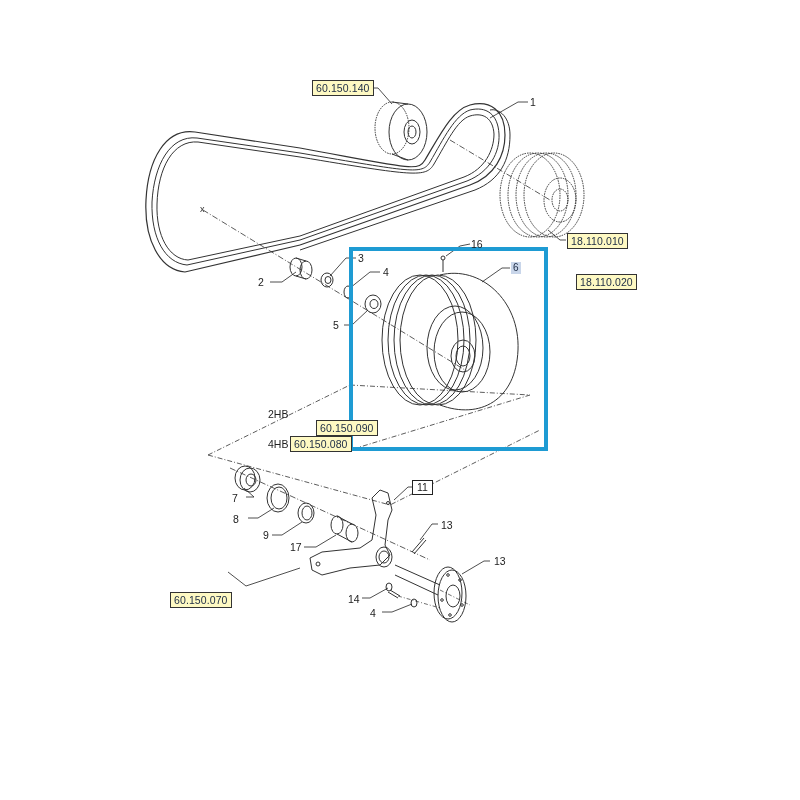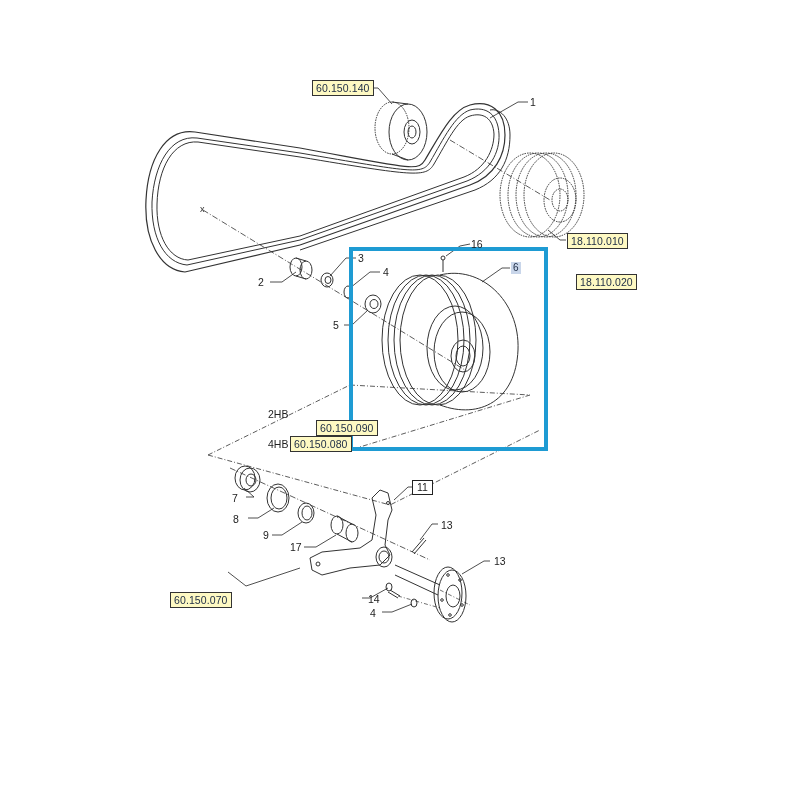--- a/index.html
+++ b/index.html
@@ -213,15 +213,15 @@
 <span class="callout" style="left:383px; top:266px;">4</span>
 <span class="callout" style="left:333px; top:319px;">5</span>
 <span class="callout-hl" style="left:511px; top:262px;">6</span>
 <span class="callout" style="left:232px; top:492px;">7</span>
 <span class="callout" style="left:233px; top:513px;">8</span>
 <span class="callout" style="left:263px; top:529px;">9</span>
 <span class="callout" style="left:290px; top:541px;">17</span>
 <span class="callout-boxed" style="left:412px; top:480px;">11</span>
 <span class="callout" style="left:441px; top:519px;">13</span>
 <span class="callout" style="left:494px; top:555px;">13</span>
-<span class="callout" style="left:348px; top:593px;margin-left:20px;">14</span>
+<span class="callout" style="left:348px; top:593px;">14</span>
 <span class="callout" style="left:370px; top:607px;">4</span>
 <span class="callout" style="left:471px; top:238px;text-align:center;">16</span>
 
 </body></html>

